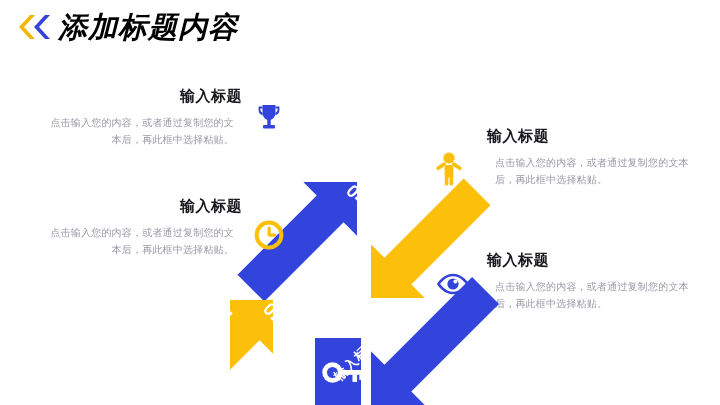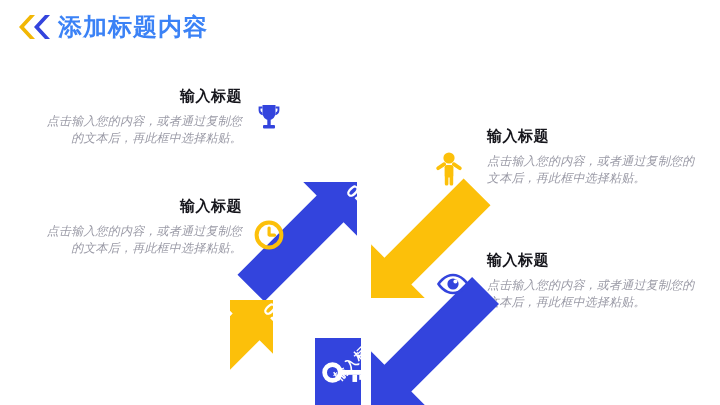--- a/index.html
+++ b/index.html
@@ -10,33 +10,33 @@
     overflow:hidden;
     position:relative;
   }
   #slide{position:relative;width:720px;height:405px;overflow:hidden;background:#fff;}
 
   
   .header{position:absolute;left:0;top:0;width:720px;height:62px;}
   .logo{position:absolute;left:14px;top:14px;width:40px;height:26px;}
   .title{
     position:absolute;left:58px;top:12px;
-    font-size:24px;font-weight:bold;color:#3b82f6;
-    letter-spacing:1px;line-height:30px;white-space:nowrap;
+    font-size:29px;font-weight:bold;color:#000000;
+    letter-spacing:1px;line-height:30px;white-space:nowrap;font-style:italic;
   }
 
   
   .tblock{position:absolute;width:200px;}
   .tblock .head{
     font-size:15px;font-weight:bold;color:#16161c;
     line-height:20px;margin:0 0 7px 0;letter-spacing:.5px;
   }
   .tblock .body{
-    font-size:12px;color:#9a9aa6;line-height:17px;
-    letter-spacing:.2px;margin:0;font-style:italic;
+    font-size:10px;color:#9a9aa6;line-height:17px;
+    letter-spacing:.2px;margin:8px;
   }
   .align-r{text-align:right;}
   .align-l{text-align:left;}
 
   .blk-tl{left:42px;top:86px;width:200px;}
   .blk-bl{left:42px;top:196px;width:200px;}
   .blk-tr{left:487px;top:126px;width:215px;}
   .blk-br{left:487px;top:250px;width:215px;}
 
   

